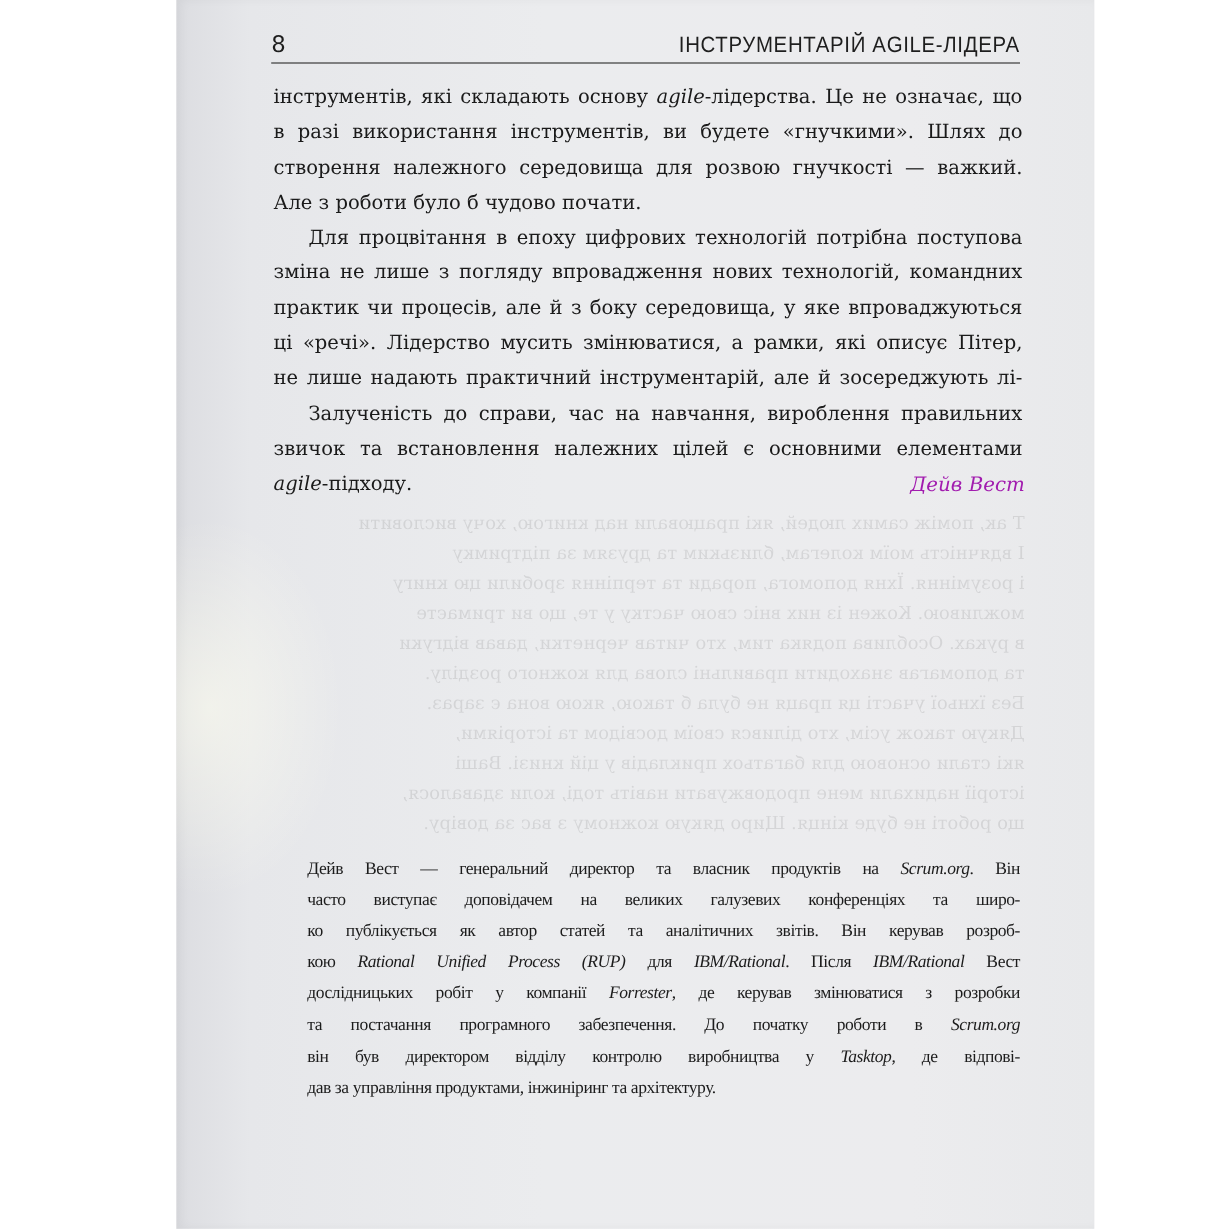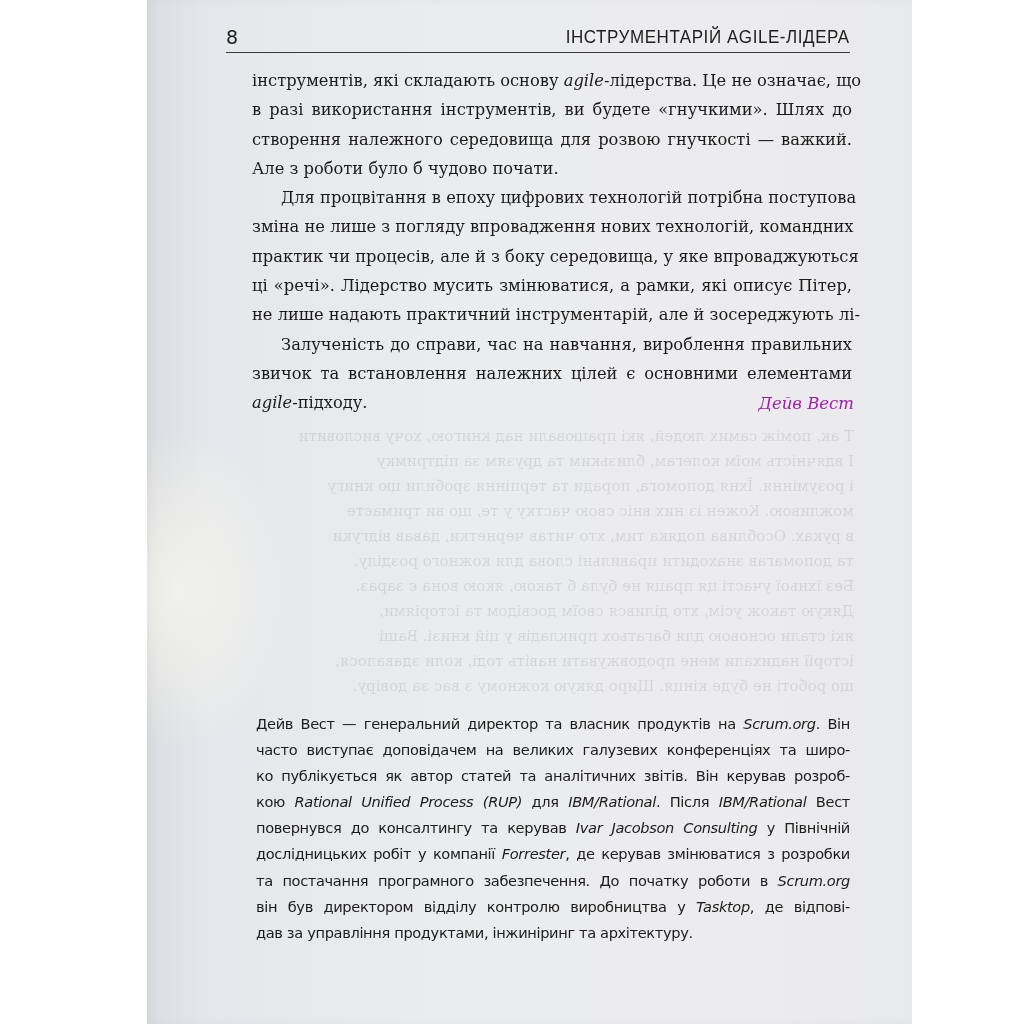--- a/index.html
+++ b/index.html
@@ -66,21 +66,20 @@
     }
     .body-text p {
       margin: 0;
       text-align-last: left;
     }
     .body-text .line {
       display: block;
       text-align: justify;
       text-align-last: justify;
       white-space: nowrap;
-      margin-left: 24px;
     }
     .body-text .line.last {
       text-align-last: left;
     }
     .body-text em {
       font-style: italic;
     }
     .signature {
       position: absolute;
       left: 228px;
@@ -122,20 +121,21 @@
       font-size: 14.6px;
       line-height: 26.1px;
       color: #1c1c1c;
     }
     .bio .line {
       display: block;
       white-space: nowrap;
       text-align: justify;
       text-align-last: justify;
       letter-spacing: -0.35px;
+      font-family: Liberation Serif, serif;
     }
     .bio .line.last {
       text-align-last: left;
     }
     .bio em { font-style: italic; }
   </style>
 </head>
 <body>
 
 <div class="page"></div>
@@ -181,18 +181,17 @@
   <span class="bl">які стали основою для багатьох прикладів у цій книзі. Ваші</span>
   <span class="bl">історії надихали мене продовжувати навіть тоді, коли здавалося,</span>
   <span class="bl">що роботі не буде кінця. Щиро дякую кожному з вас за довіру.</span>
 </div>
 
 <div class="bio">
   <span class="line"><span>Дейв Вест — генеральний директор та власник продуктів на </span><em>Scrum.org</em><span>. Він</span></span>
   <span class="line">часто виступає доповідачем на великих галузевих конференціях та широ-</span>
   <span class="line">ко публікується як автор статей та аналітичних звітів. Він керував розроб-</span>
   <span class="line"><span>кою </span><em>Rational Unified Process (RUP)</em><span> для </span><em>IBM/Rational</em><span>. Після </span><em>IBM/Rational</em><span> Вест</span></span>
-  <span class="line"><span>повернувся до консалтингу та керував </span><em>Ivar Jacobson Consulting</em><span> у Північній</span></span>
   <span class="line"><span>дослідницьких робіт у компанії </span><em>Forrester</em><span>, де керував змінюватися з розробки</span></span>
   <span class="line"><span>та постачання програмного забезпечення. До початку роботи в </span><em>Scrum.org</em></span>
   <span class="line"><span>він був директором відділу контролю виробництва у </span><em>Tasktop</em><span>, де відпові-</span></span>
   <span class="line last">дав за управління продуктами, інжиніринг та архітектуру.</span>
 </div>
 
 </body></html>

